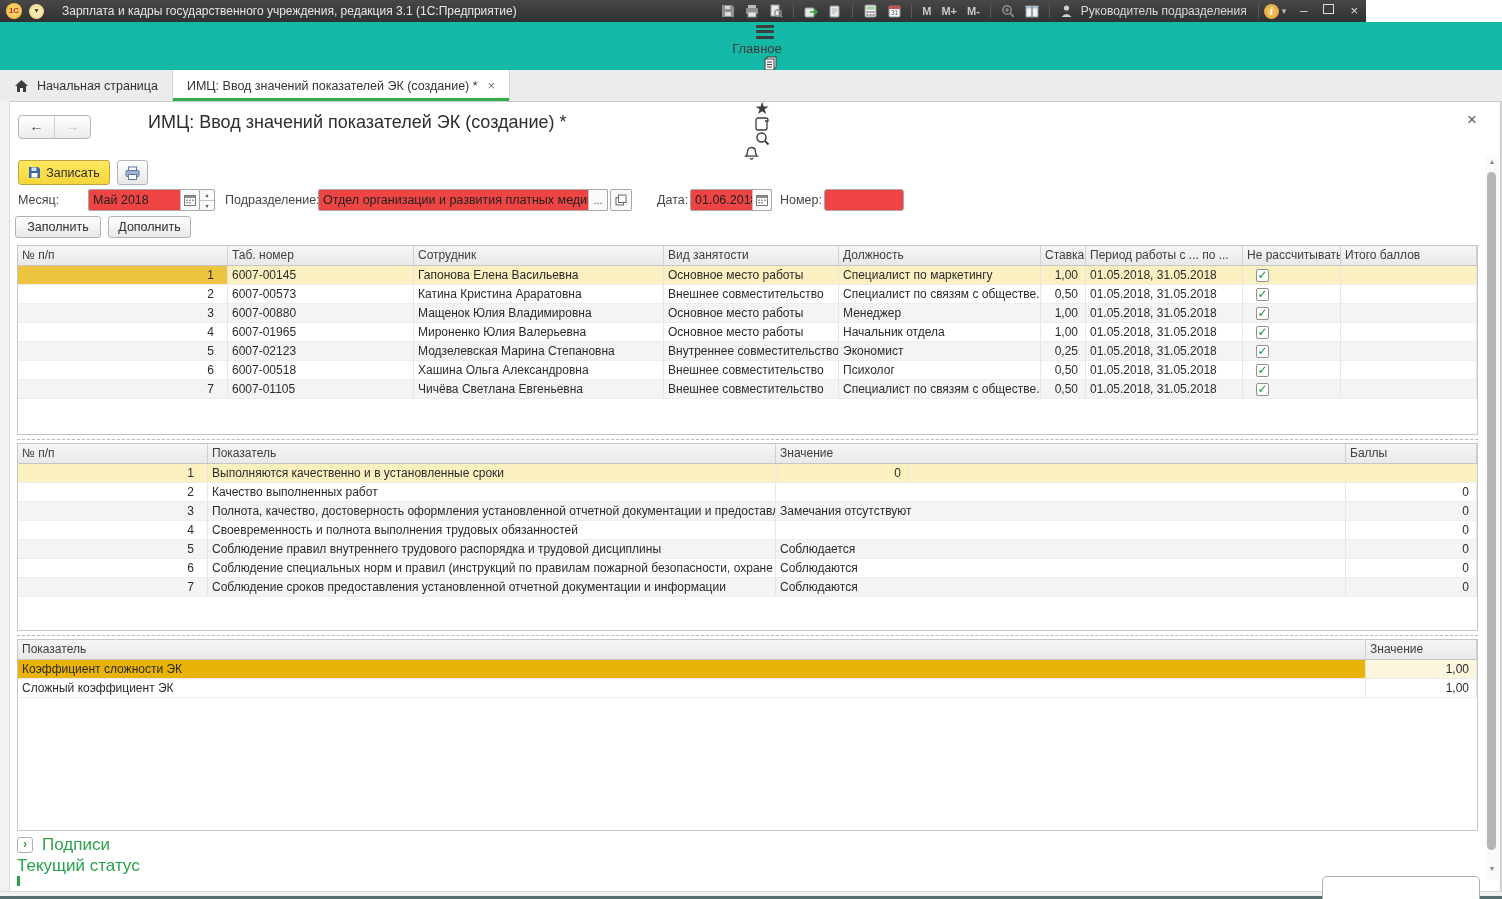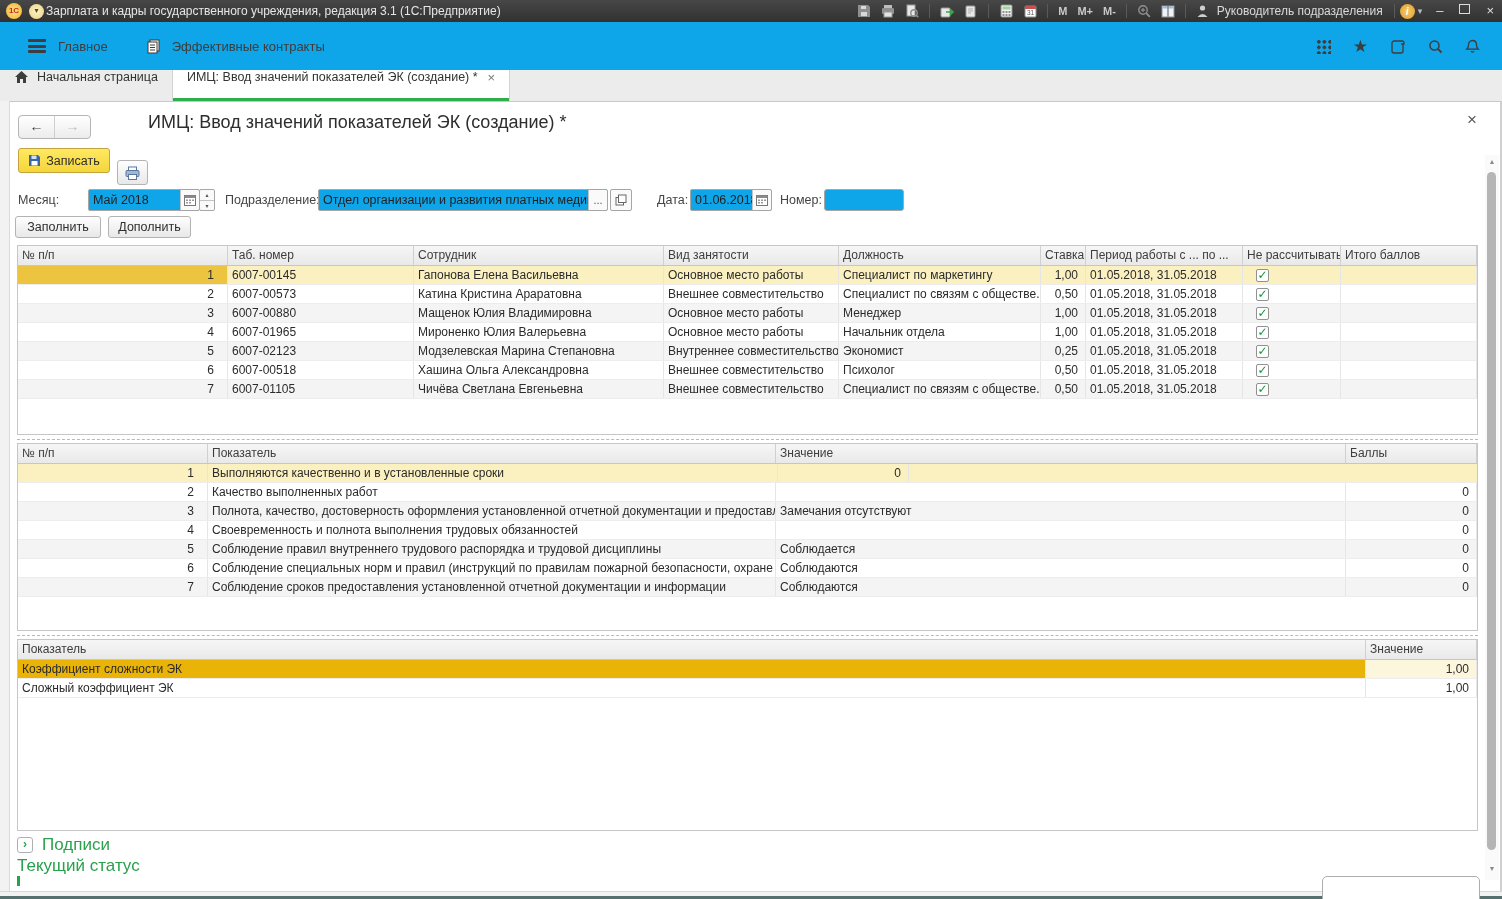--- a/index.html
+++ b/index.html
@@ -1,73 +1,73 @@
 <!DOCTYPE html>
 <html><head>
 <meta charset="utf-8">
 <style>
   html,body{margin:0;padding:0;background:#888;}
   .page{position:relative;width:1502px;height:899px;overflow:hidden;background:#fff;
         font-family:"Liberation Sans","DejaVu Sans",sans-serif;cursor:default;}
   
-  .titlebar{position:absolute;left:0;top:0;width:1502px;height:22px;
+  .titlebar{position:absolute;left:0;top:0;width:1366px;height:22px;
     background:linear-gradient(#474747,#313131);display:flex;align-items:center;color:#ddd;}
   .logo{width:16px;height:16px;border-radius:50%;background:radial-gradient(#ffe08a,#f0b429);
     color:#c02a1e;font-size:8px;font-weight:bold;text-align:center;line-height:16px;margin-left:6px;flex:0 0 auto;}
   .logo-drop{width:15px;height:15px;border-radius:50%;background:radial-gradient(#fdf3cd,#e9d27f);
     color:#5a4a12;font-size:8px;text-align:center;line-height:14px;margin-left:7px;flex:0 0 auto;}
-  .tb-title{font-size:12px;color:#e6e6e6;margin-left:2px;white-space:nowrap;}
+  .tb-title{font-size:12px;color:#e6e6e6;margin-left:18px;white-space:nowrap;}
   .tb-sp{flex:1;}
   .tbi{width:18px;height:16px;display:flex;align-items:center;justify-content:center;margin:0 3px;flex:0 0 auto;}
   .tb-sep{width:1px;height:14px;background:#5a5a5a;margin:0 5px;flex:0 0 auto;}
   .tb-m{font-size:11px;font-weight:bold;color:#c9c9c9;margin:0 5px;flex:0 0 auto;}
   .tb-user{font-size:12px;color:#d9d9d9;margin:0 6px 0 2px;white-space:nowrap;}
   .tb-info{width:15px;height:15px;border-radius:50%;background:radial-gradient(#f6cd6b,#dd9c2e);
     color:#fff;font-size:10px;font-weight:bold;font-style:italic;text-align:center;line-height:15px;flex:0 0 auto;}
   .tb-caret{font-size:9px;color:#bbb;margin:0 6px 0 3px;}
   .winbtn{font-size:13px;color:#e0e0e0;margin:0 8px;flex:0 0 auto;line-height:20px;}
   .maxbox .box{display:inline-block;width:9px;height:8px;border:1.5px solid #dcdcdc;margin-bottom:1px;}
   
-  .menubar{position:absolute;left:0;top:22px;width:1502px;height:48px;background:#0ea5e9;
-    border-bottom:1px solid #ddd08b;display:flex;align-items:center;}
+  .menubar{position:absolute;left:0;top:22px;width:1502px;height:48px;background:#14b8a6;
+    border-bottom:1px solid #ddd08b;display:flex;align-items:center;flex-direction:column;}
   .hamb{margin-left:28px;flex:0 0 auto;}
   .hamb i{display:block;width:18px;height:3px;background:#3d3d3d;margin:2.5px 0;border-radius:1px;}
   .mlabel{font-size:13px;color:#3c3c3c;white-space:nowrap;}
   .mb-ic{display:flex;align-items:center;justify-content:center;flex:0 0 auto;}
   .griddots{width:15px;height:15px;background:radial-gradient(#3d3d3d 1.7px,transparent 1.9px) 0 0/5.6px 5.6px;}
   .star{font-size:17px;color:#3d3d3d;line-height:15px;}
   
   .tabbar{position:absolute;left:0;top:70px;width:1502px;height:31px;background:#ececec;
     border-bottom:1px solid #c9c9c9;display:flex;}
-  .tab{display:flex;padding:0 14px;font-size:12.5px;color:#333;
+  .tab{display:flex;align-items:center;padding:0 14px;font-size:12.5px;color:#333;
     border-right:1px solid #d4d4d4;white-space:nowrap;}
   .tab.active{background:#fff;box-shadow:inset 0 -3px 0 #2fae4b;}
   .tab .ticon{margin-right:8px;display:flex;}
   .tabclose{margin-left:10px;color:#777;font-size:13px;}
   
   .edgeL{position:absolute;left:0;top:101px;width:9px;height:790px;background:#f2f2f2;border-right:1px solid #dadada;}
   .edgeR{position:absolute;left:1500px;top:101px;width:2px;height:790px;background:#cfcfcf;}
   .botstrip{position:absolute;left:0;top:891px;width:1502px;height:5px;background:#f2f2f2;border-top:1px solid #d8d8d8;}
   .botline{position:absolute;left:0;top:896px;width:1502px;height:3px;background:#55706e;}
   .navgrp{position:absolute;left:18px;top:115px;width:73px;height:24px;display:flex;border:1px solid #b5b5b5;
     border-radius:4px;overflow:hidden;background:linear-gradient(#ffffff,#ececec);box-sizing:border-box;}
   .navbtn{width:36px;text-align:center;line-height:21px;font-size:14px;}
   .navbtn.b{border-right:1px solid #cfcfcf;color:#3a3a3a;}
   .navbtn.f{color:#bdbdbd;}
   .formtitle{position:absolute;left:148px;top:112px;font-size:18px;color:#2e2e2e;white-space:nowrap;}
   .formclose{position:absolute;left:1467px;top:110px;font-size:17px;color:#5a5a5a;}
   .btn{position:absolute;box-sizing:border-box;height:25px;border:1px solid #b3b3b3;border-radius:3px;
     background:linear-gradient(#fefefe,#e8e8e8);font-size:12.5px;color:#2e2e2e;
     display:flex;align-items:center;justify-content:center;gap:5px;}
-  .btn.save{left:18px;top:148px;width:92px;background:linear-gradient(#ffe961,#f5d53a);border-color:#c3a33d;}
+  .btn.save{left:18px;top:160px;width:92px;background:linear-gradient(#ffe961,#f5d53a);border-color:#c3a33d;}
   .btn.print{left:117px;top:160px;width:31px;}
   .btn.fill{left:15px;top:216px;width:86px;height:22px;}
   .btn.append{left:108px;top:216px;width:83px;height:22px;}
   .fld-label{position:absolute;top:193px;font-size:12.5px;color:#444;white-space:nowrap;}
-  .inp{position:absolute;top:189px;height:22px;box-sizing:border-box;border:1px solid #a6a6a6;background:#0ea5e9;
+  .inp{position:absolute;top:189px;height:22px;box-sizing:border-box;border:1px solid #a6a6a6;background:#ef4444;
     font-size:12.5px;color:#222;display:flex;align-items:center;border-radius:2px;overflow:hidden;}
   .inp .val{flex:1;padding:0 4px;white-space:nowrap;overflow:hidden;}
   .inp .ibtn{width:18px;height:100%;border-left:1px solid #c3c3c3;background:#fafafa;
     display:flex;align-items:center;justify-content:center;font-size:11px;color:#555;flex:0 0 auto;}
   .spin{position:absolute;left:199px;top:189px;width:16px;height:22px;box-sizing:border-box;border:1px solid #a6a6a6;
     background:#fafafa;border-radius:2px;}
   .spin div{height:10px;text-align:center;font-size:6px;color:#555;line-height:10px;}
   .spin .dn{border-top:1px solid #c3c3c3;}
   .iconbtn{position:absolute;left:610px;top:189px;width:22px;height:22px;box-sizing:border-box;border:1px solid #a6a6a6;
     border-radius:2px;background:#fafafa;display:flex;align-items:center;justify-content:center;}

